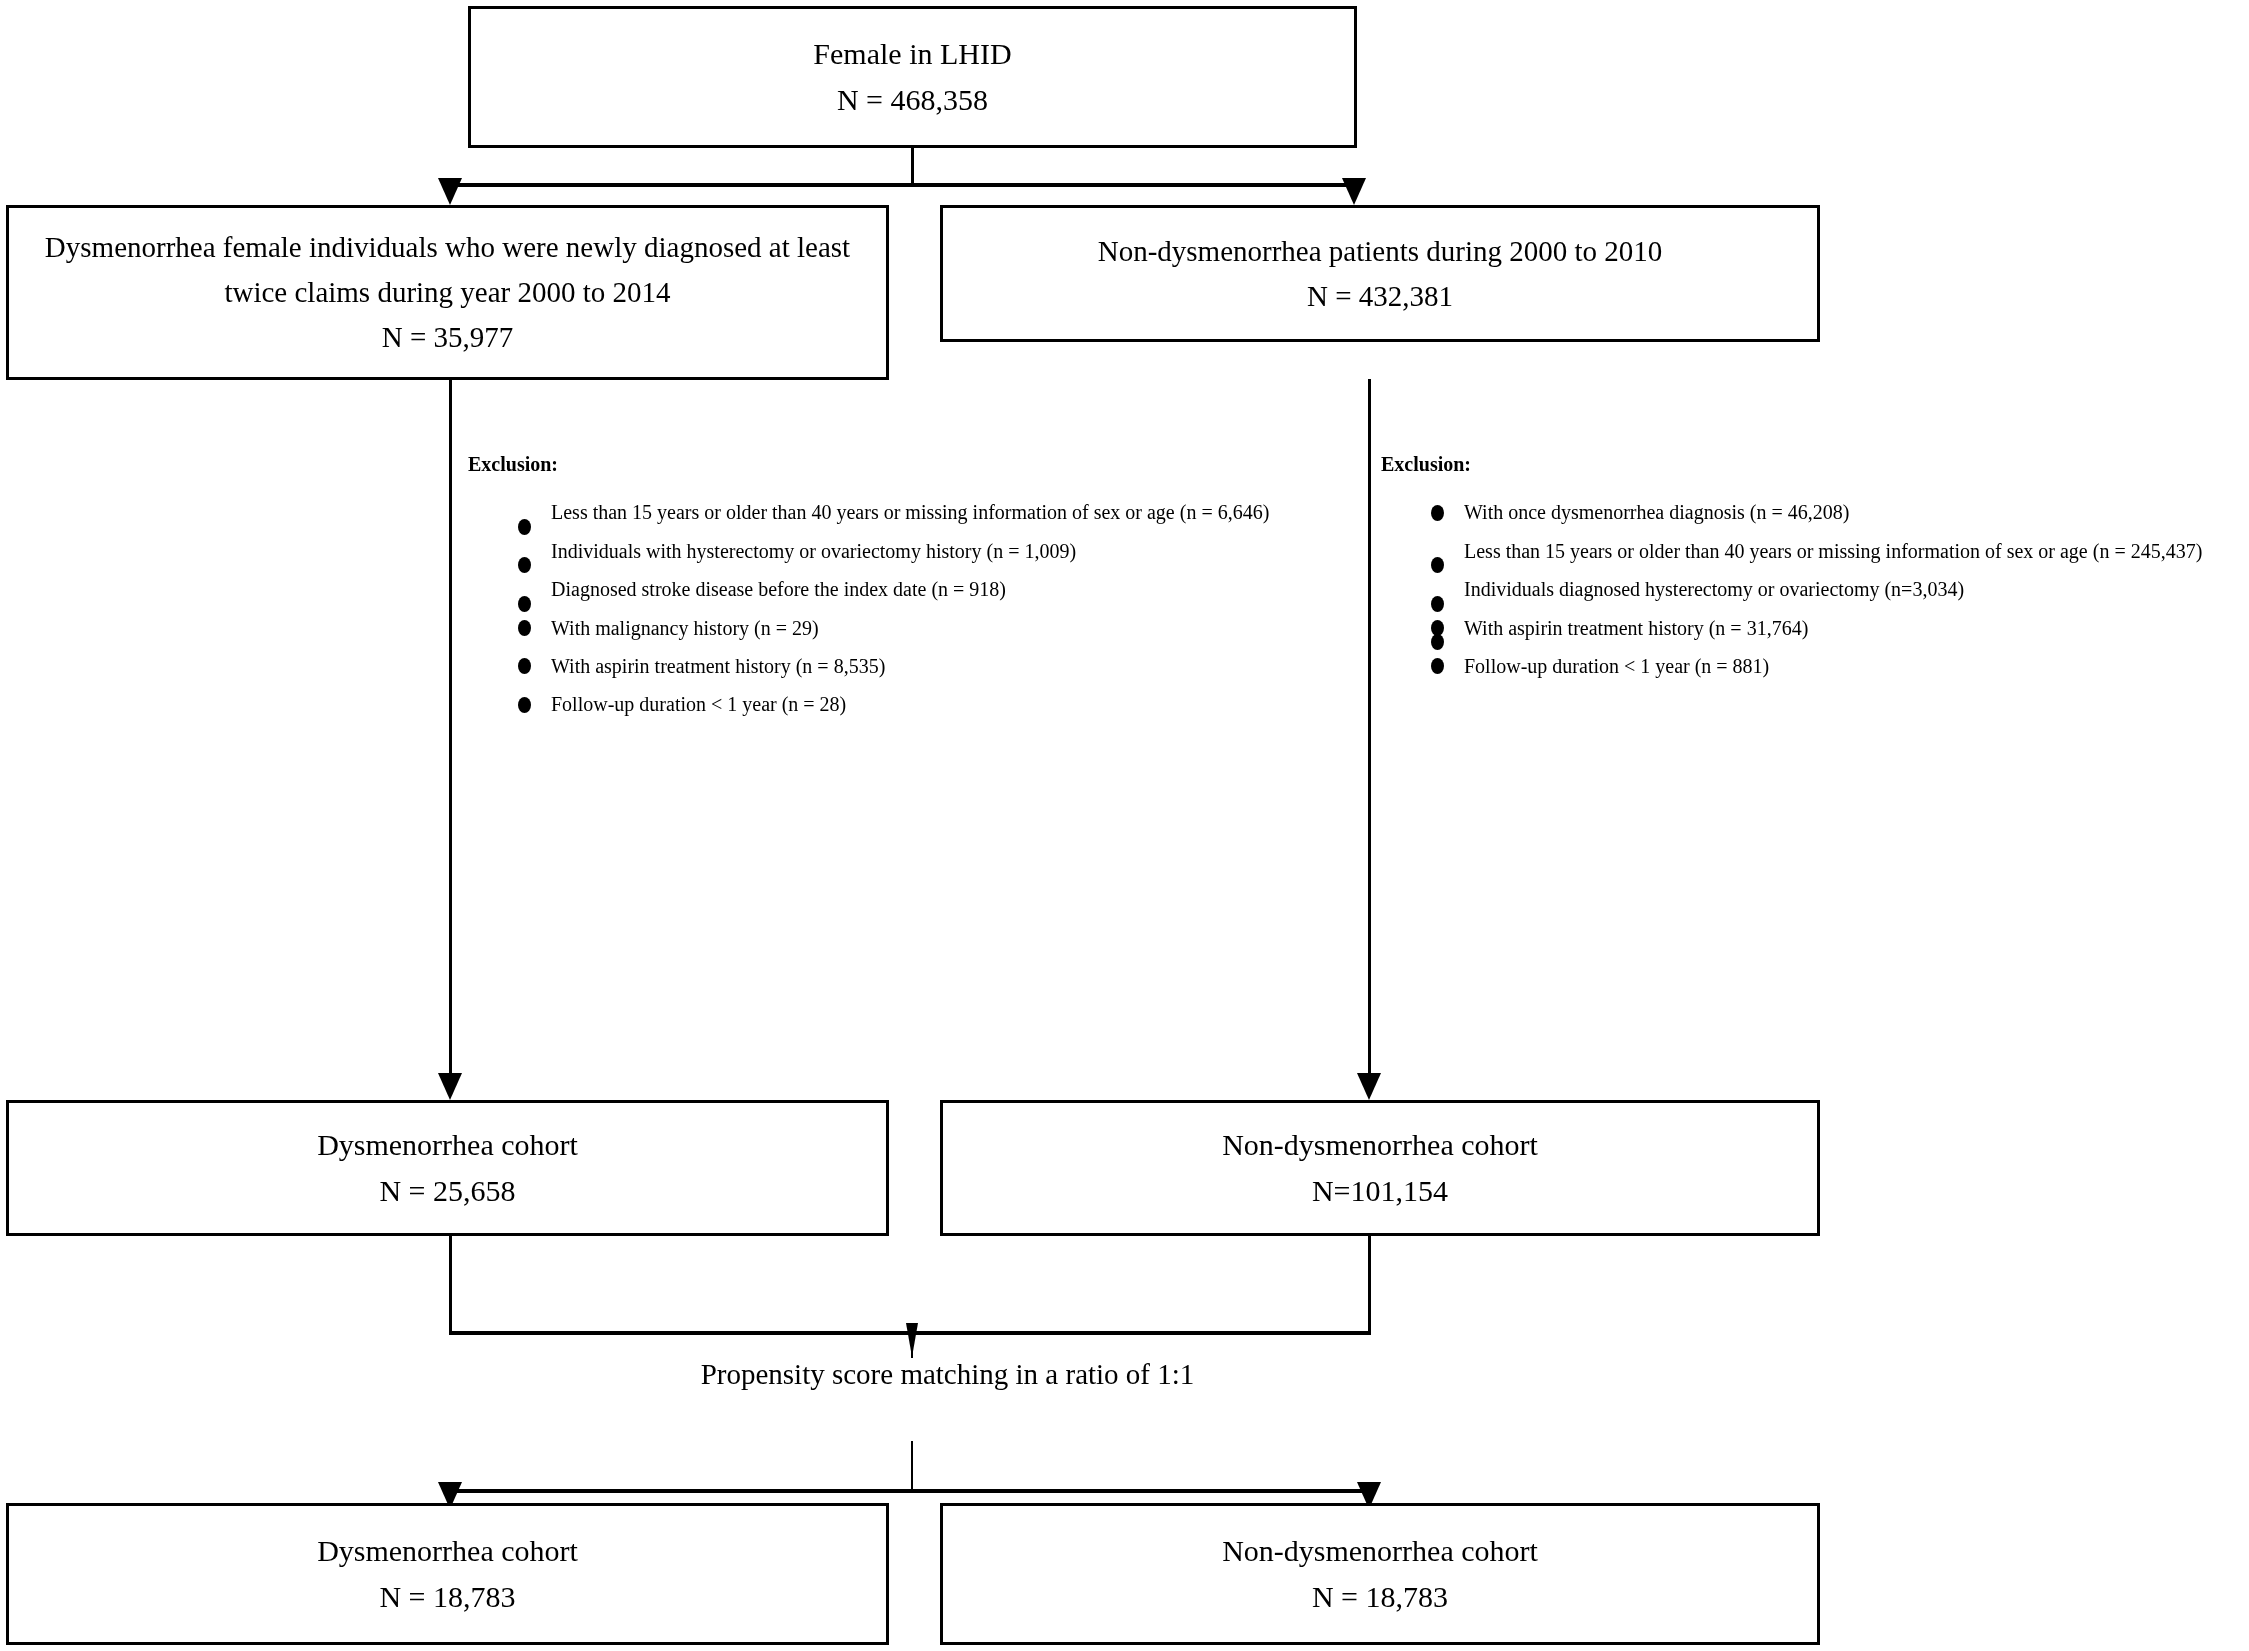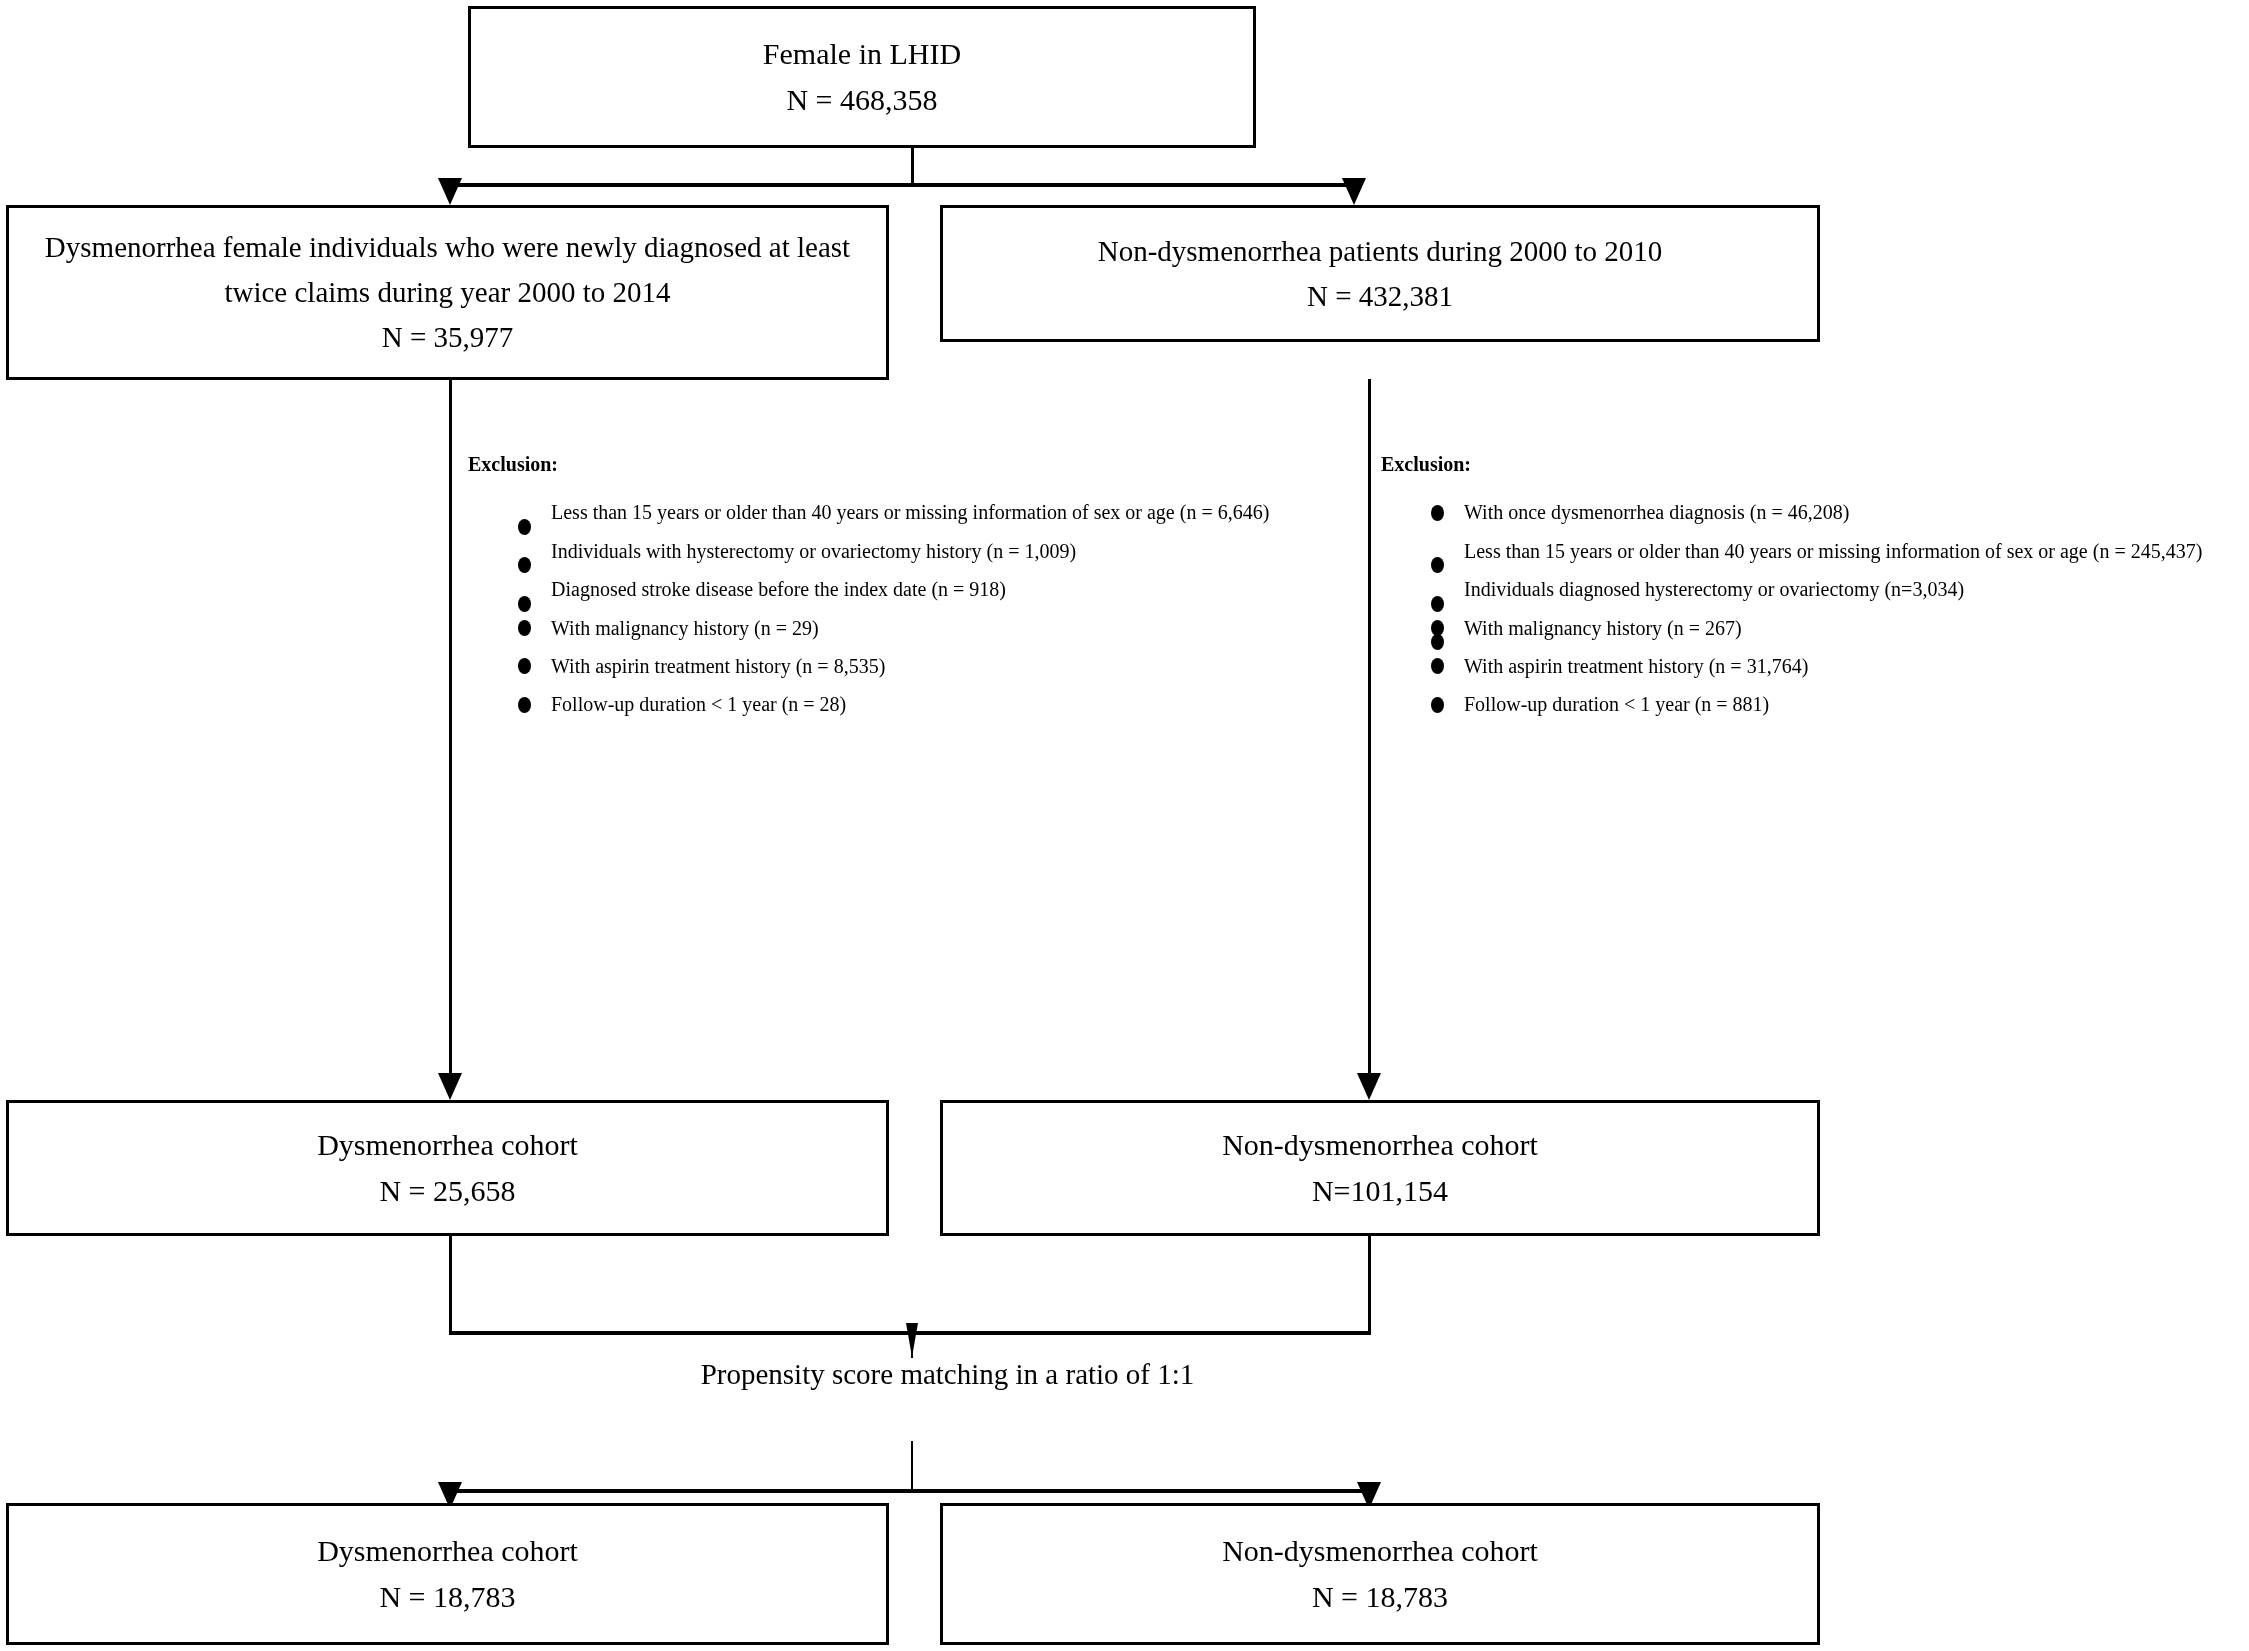--- a/index.html
+++ b/index.html
@@ -101,21 +101,21 @@
     font-size: 29px;
     white-space: nowrap;
     text-align: center;
   }
 </style>
 </head>
 <body>
 
 <div id="canvas">
 
-  <div class="box" style="left:468px; top:6px; width:788px; height:142px; font-size:30px;">
+  <div class="box" style="left:468px; top:6px; width:889px; height:142px; font-size:30px;">
     <span class="line">Female in LHID</span>
     <span class="line">N = 468,358</span>
   </div>
 
   <div class="vline" style="left:911px; top:148px; width:3px; height:37px;"></div>
   <div class="hline" style="left:451px; top:183px; width:907px; height:3.6px;"></div>
   <div class="vline" style="left:449px; top:183px; width:3px; height:9.5px;"></div>
   <div class="arrowhead" style="left:438px; top:178px;"></div>
   <div class="vline" style="left:1354px; top:183px; width:3px; height:9.5px;"></div>
   <div class="arrowhead" style="left:1342px; top:178px;"></div>
@@ -179,24 +179,20 @@
       </li>
       <li class="tall">
         <span class="bullet"></span>
         <span>Individuals diagnosed hysterectomy or ovariectomy (n=3,034)</span>
       </li>
       <li class="tall">
         <span class="bullet"></span>
       </li>
       <li>
         <span class="bullet"></span>
-        <span>With malignancy history (n = 267)</span>
-      </li>
-      <li>
-        <span class="bullet"></span>
         <span>With aspirin treatment history (n = 31,764)</span>
       </li>
       <li>
         <span class="bullet"></span>
         <span>Follow-up duration &lt; 1 year (n = 881)</span>
       </li>
     </ul>
   </div>
 
   <div class="box" style="left:6px; top:1100px; width:883px; height:136px; font-size:30px;">

